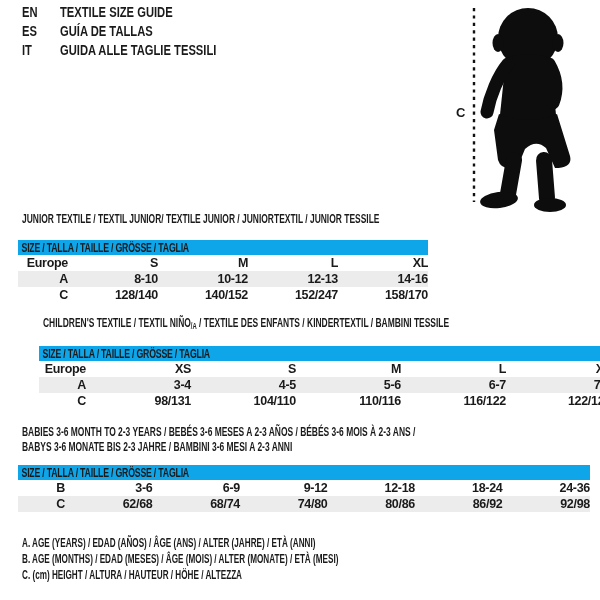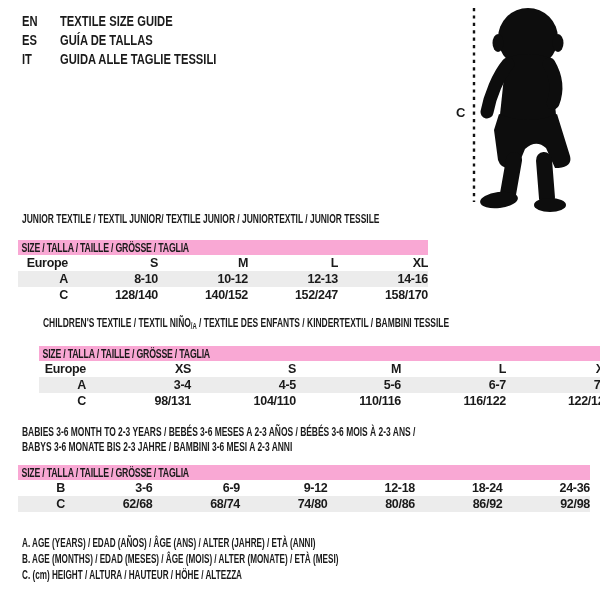--- a/index.html
+++ b/index.html
@@ -1,21 +1,21 @@
 <!DOCTYPE html>
 <html><head>
 <meta charset="utf-8">
 <style>
   html,body{margin:0;padding:0;background:#fff;}
   .page{
     position:relative;width:600px;height:600px;background:#ffffff;
     font-family:"Liberation Sans","DejaVu Sans",sans-serif;color:#1a1a1a;overflow:hidden;
   }
   
-  .lang-block{position:absolute;left:22px;top:11px;}
+  .lang-block{position:absolute;left:22px;top:2px;}
   .lang-row{display:flex;height:19px;align-items:center;}
   .lang-code,.lang-title{
     font-weight:700;font-size:14px;white-space:nowrap;
     transform:scaleX(0.80);transform-origin:0 50%;
   }
   .lang-code{width:38px;flex:0 0 38px;}
   
   .figure-svg{position:absolute;left:440px;top:2px;}
   .height-label{
     position:absolute;left:456px;top:105px;
@@ -33,21 +33,21 @@
   .title-line{line-height:15px;}
   .sub{font-size:9px;vertical-align:-2px;}
   .gap-junior{margin-top:14px;}
   .gap-children{margin-top:13px;}
   .gap-babies{margin-top:11px;}
   table.size-table{border-collapse:collapse;table-layout:fixed;width:100%;}
   table.size-table td{
     font-weight:700;font-size:12.5px;letter-spacing:-0.3px;
     height:16px;padding:0;text-align:right;vertical-align:middle;
   }
-  tr.bar-row td{background:#f9a8d4;height:15px;text-align:left;}
+  tr.bar-row td{background:#0ea5e9;height:15px;text-align:left;}
   .bar-text{
     display:inline-block;padding-left:5px;white-space:nowrap;
     transform:scaleX(0.70);transform-origin:0 50%;font-size:12.5px;
   }
   td.lbl{text-align:left;padding-left:5px;}
   tr.alt td{background:#ececec;}
   
   .notes{position:absolute;left:22px;top:535px;}
   .note-line{
     font-weight:700;font-size:12px;line-height:16px;white-space:nowrap;

